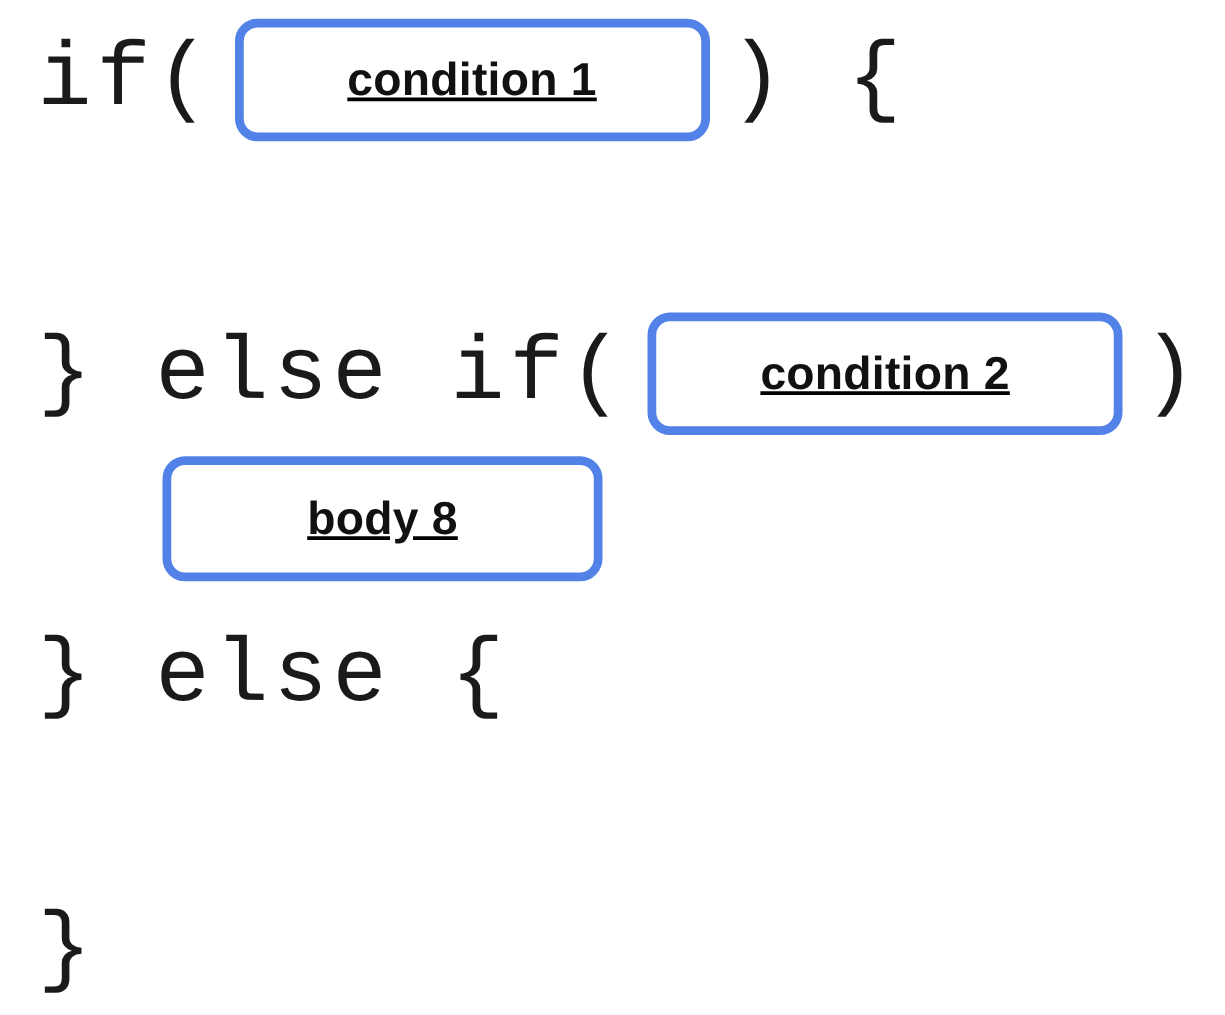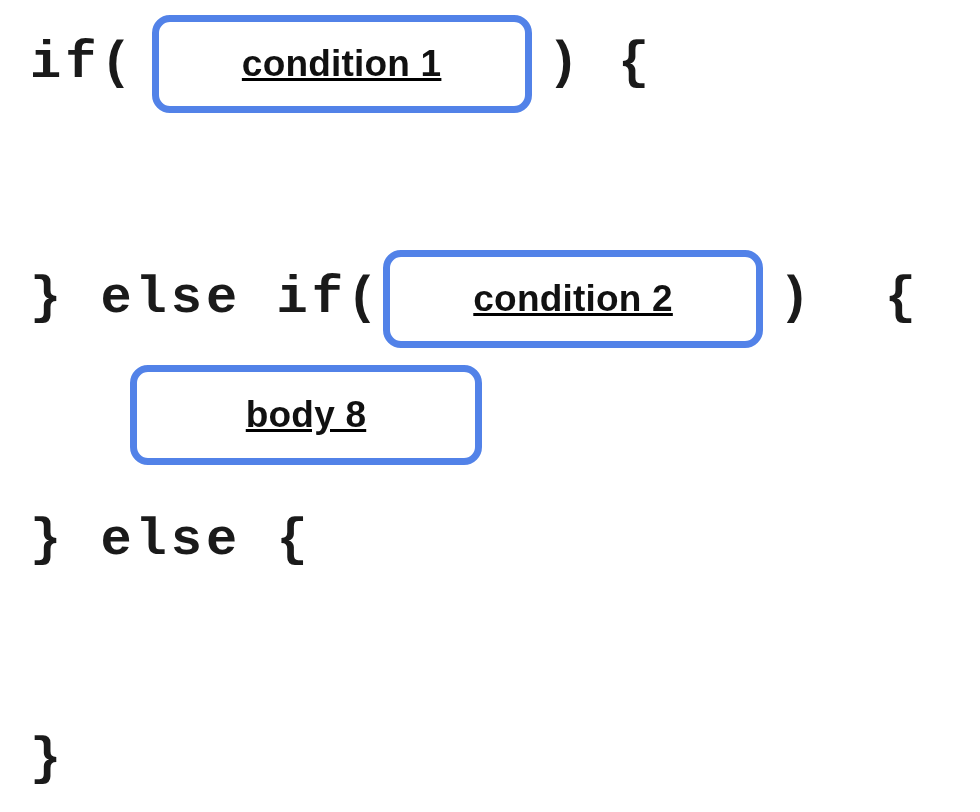--- a/index.html
+++ b/index.html
@@ -20,22 +20,22 @@
   }
   .code-line {
     position: absolute;
     left: 30px;
     display: flex;
     align-items: center;
     white-space: pre;
   }
   .code-token {
     font-family: "Liberation Mono", "DejaVu Sans Mono", monospace;
-    font-size: 52px;
-    font-weight: 700;
+    font-size: 72px;
+    font-weight: 400;
     letter-spacing: 4px;
     color: var(--code-color);
     line-height: 1;
   }
   .slot {
     background: var(--bg);
     border: 7px solid var(--accent);
     border-radius: 18px;
     display: flex;
     align-items: center;
@@ -51,21 +51,21 @@
     line-height: 1;
     padding-bottom: 2px;
   }
   
   .row-if        { top: 15px;  height: 98px; }
   .row-elseif    { top: 250px; height: 98px; text-align: right; }
   .row-else      { top: 511px; height: 60px; align-items: center; }
   .row-closing   { top: 725px; height: 70px; }
 
   .slot-condition-1 { width: 380px; height: 98px;  margin-left: 16px; }
-  .slot-condition-2 { width: 380px; height: 98px;  margin-left: 1px; }
+  .slot-condition-2 { width: 380px; height: 98px;  margin-left: 16px; }
   .suffix-token     { margin-left: 16px; }
 
   .slot-body {
     position: absolute;
     left: 130px;
     width: 352px;
   }
   .slot-body-1 { top: 143px; height: 88px; }
   .slot-body-2 { top: 365px; height: 100px; }
   .slot-body-3 { top: 589px; height: 100px; }

